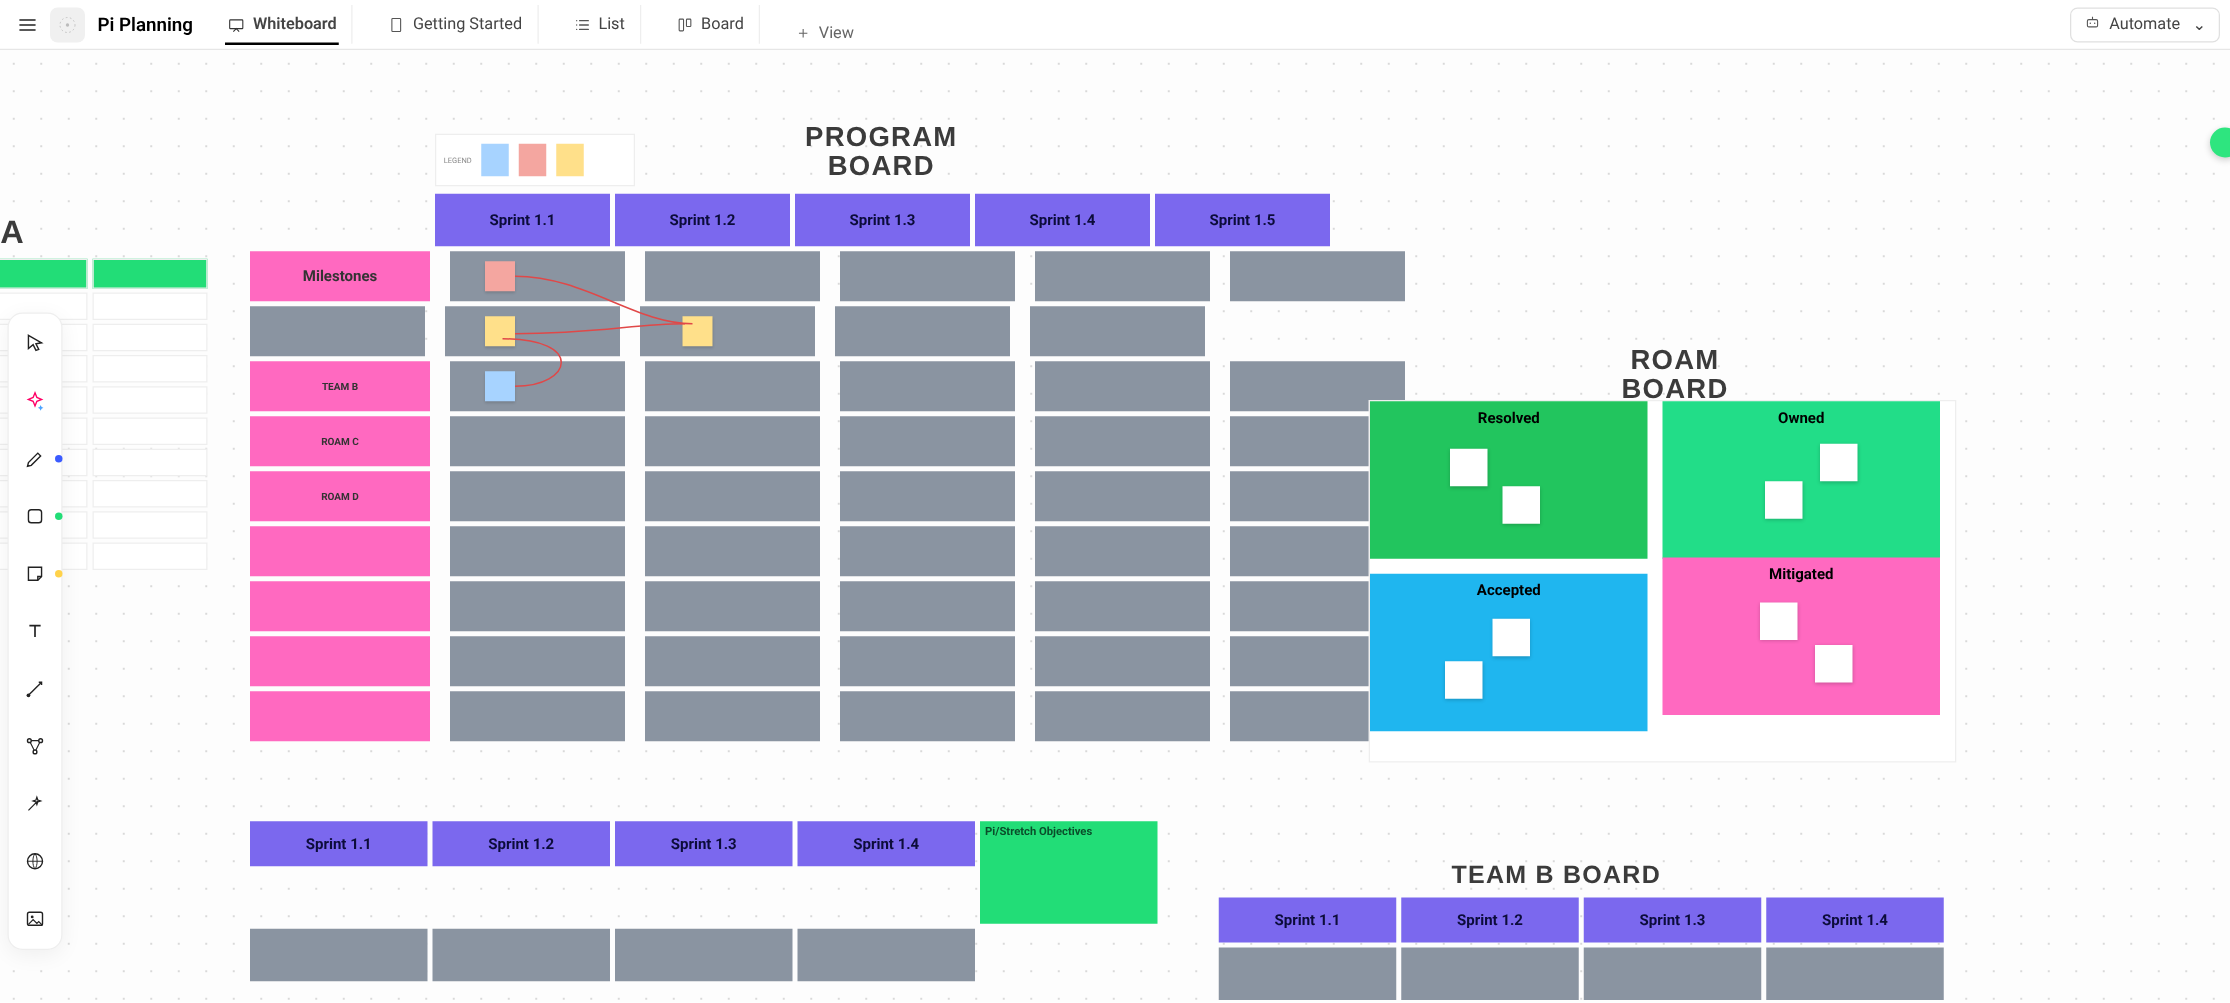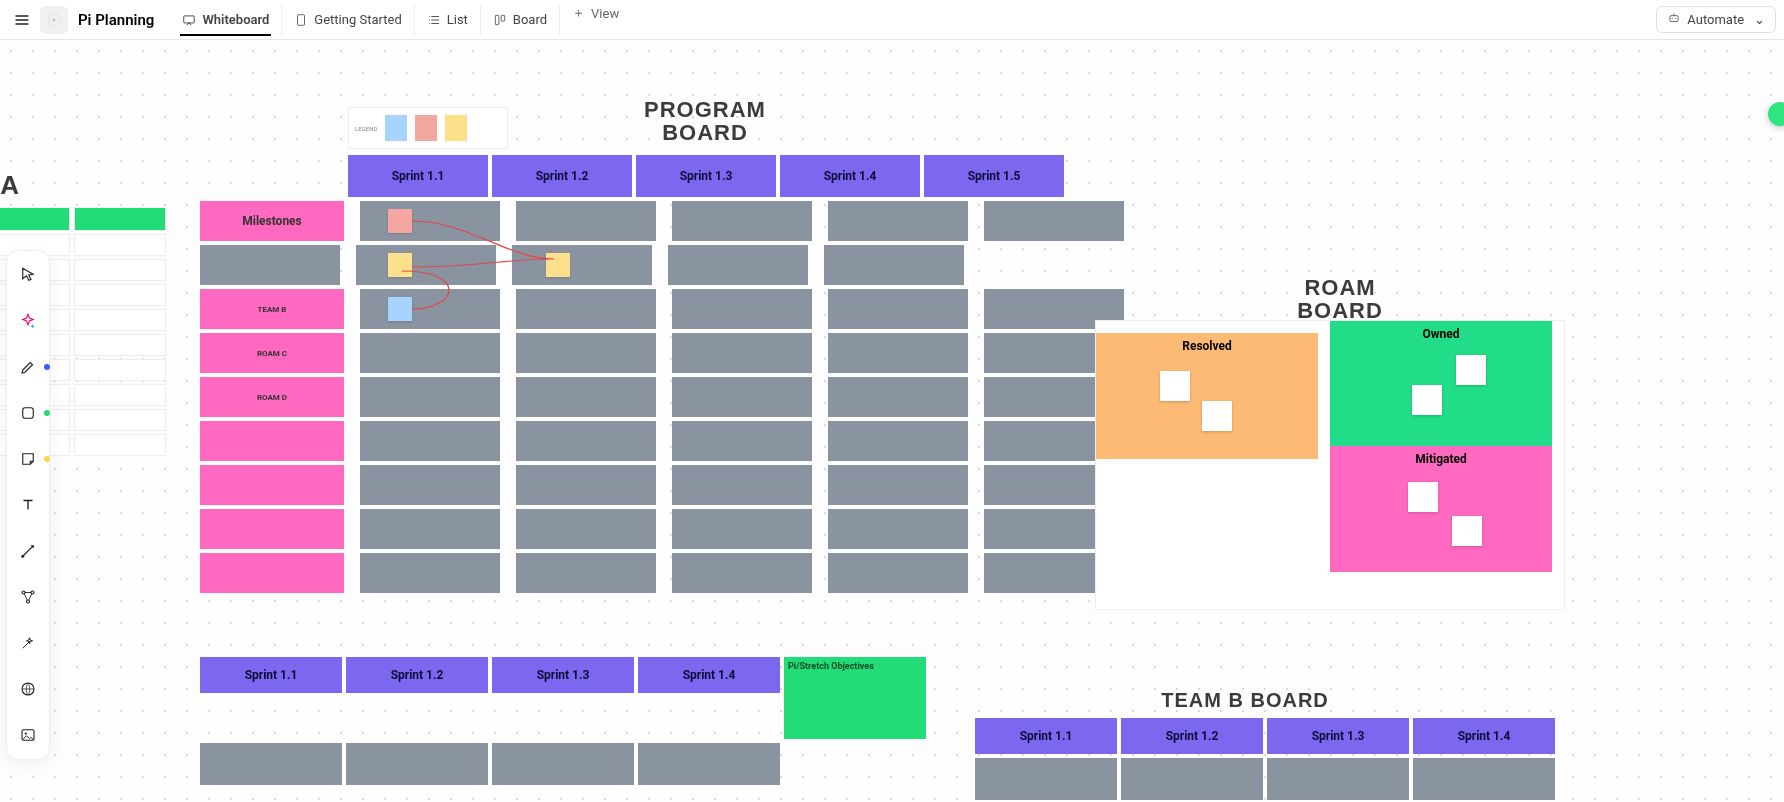--- a/index.html
+++ b/index.html
@@ -3,21 +3,21 @@
 <meta charset="utf-8">
 <style>
   * { box-sizing: border-box; margin: 0; padding: 0; }
   html, body { width: 100%; height: 100%; font-family: -apple-system, BlinkMacSystemFont, "Segoe UI", Roboto, sans-serif; background: #fff; overflow: hidden; }
   
   .topbar { height: 40px; border-bottom: 1px solid #e6e6e6; display: flex; align-items: center; padding: 4px 8px; gap: 4px; position: relative; z-index: 20; background:#fff; }
   .hamburger { width: 28px; height: 28px; display:flex; align-items:center; justify-content:center; border-radius:4px; cursor:pointer; }
   .hamburger svg { width:16px; height:16px; }
   .doc-icon { width:28px; height:28px; background:#f0f0f0; border-radius:6px; display:flex; align-items:center; justify-content:center; color:#666; }
   .doc-title { font-weight:600; font-size:15px; margin:0 12px 0 6px; }
-  .tabs { display:flex; align-items:flex-start; height:100%; }
+  .tabs { display:flex; align-items:flex-end; height:100%;gap:16px; }
   .tab { display:flex; align-items:center; gap:6px; padding:0 12px; height:100%; font-size:13px; color:#444; cursor:pointer; border-right:1px solid #eee; position:relative; }
   .tab.active { font-weight:600; }
   .tab.active::after { content:""; position:absolute; left:10px; right:10px; bottom:-1px; height:2px; background:#000; }
   .tab .ticon { width:14px; height:14px; display:inline-flex; align-items:center; justify-content:center; color:#555; }
   .viewbtn { display:flex; align-items:center; gap:6px; padding:0 12px; font-size:13px; color:#666; cursor:pointer; }
   .spacer { flex:1; }
   .automate { display:flex; align-items:center; gap:6px; font-size:13px; color:#444; border:1px solid #e0e0e0; border-radius:6px; padding:4px 10px; cursor:pointer; }
   .automate .chev { margin-left:4px; }
   
   .canvas { position:absolute; top:40px; left:0; right:0; bottom:0; background-color:#fdfdfd;
@@ -364,29 +364,34 @@
       <path d="M64 66 C130 66, 160 58, 200 58" stroke="#e04848" stroke-width="1.2" fill="none"></path>
       <path d="M64 108 C110 108, 120 70, 54 70" stroke="#e04848" stroke-width="1.2" fill="none"></path>
     </svg>
   </div>
 
   <div class="bigtitle" style="top:236px; left:1170px; width:340px; font-size:22px;">
     <span>ROAM</span><br><span>BOARD</span>
   </div>
   <div class="roam">
     <div class="wrap">
-      <div class="panel" style="top:12px; left:0; background:#fdba74;">
+      <div class="panel" style="top:0; left:0; background:#22c55e;">
         <div class="ptitle">Resolved</div>
         <div class="note" style="top:38px; left:64px;"></div>
         <div class="note" style="top:68px; left:106px;"></div>
       </div>
       <div class="panel" style="top:0; left:234px; background:#22dd88;">
         <div class="ptitle">Owned</div>
         <div class="note" style="top:34px; left:126px;"></div>
         <div class="note" style="top:64px; left:82px;"></div>
+      </div>
+      <div class="panel" style="top:138px; left:0; background:#1fb6ef;">
+        <div class="ptitle">Accepted</div>
+        <div class="note" style="top:36px; left:98px;"></div>
+        <div class="note" style="top:70px; left:60px;"></div>
       </div>
       <div class="panel" style="top:125px; left:234px; background:#ff69c0;">
         <div class="ptitle">Mitigated</div>
         <div class="note" style="top:36px; left:78px;"></div>
         <div class="note" style="top:70px; left:122px;"></div>
       </div>
     </div>
   </div>
 
   <div class="teamA">

